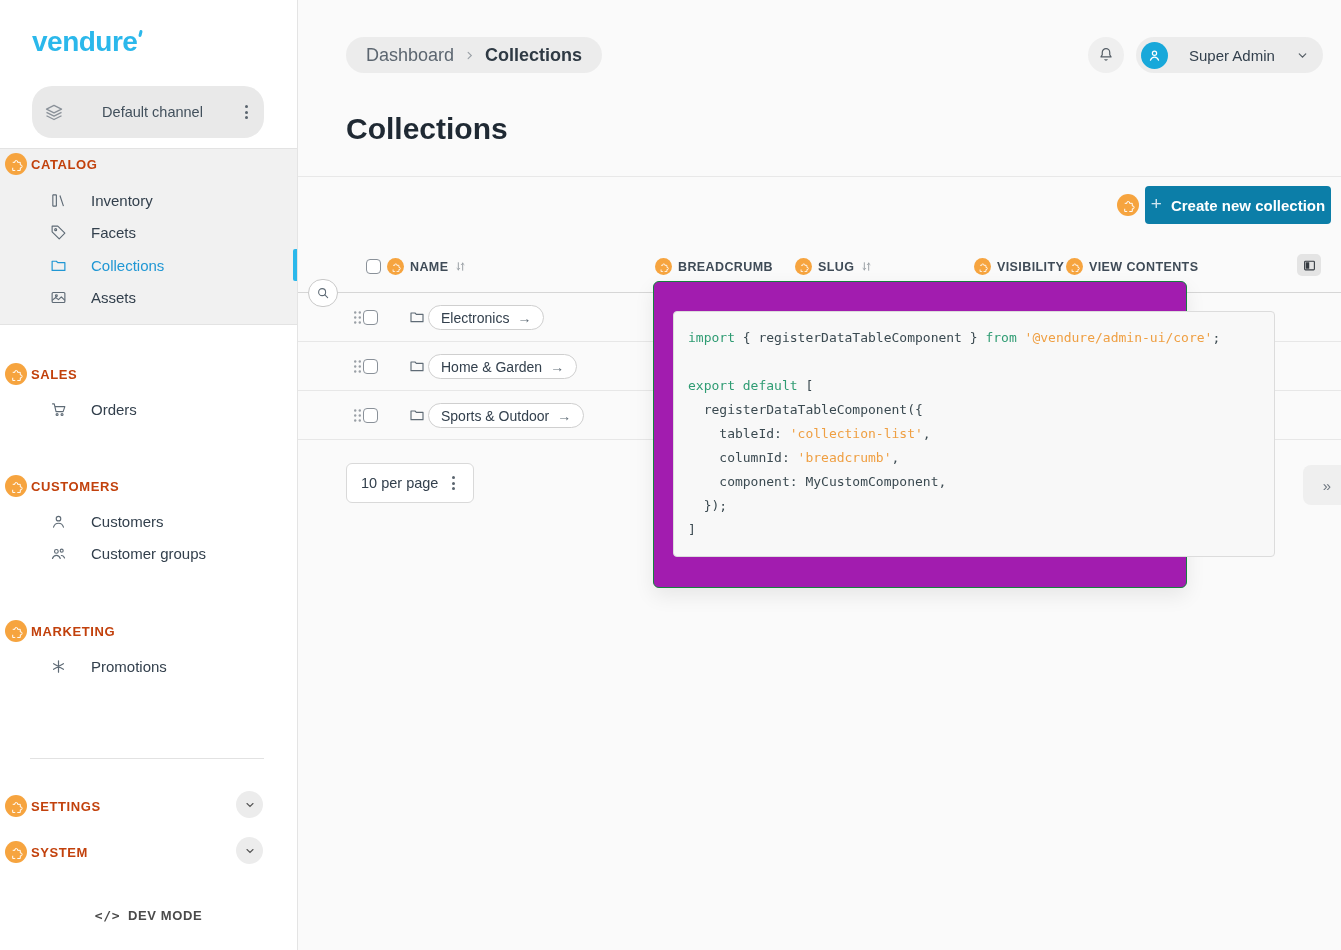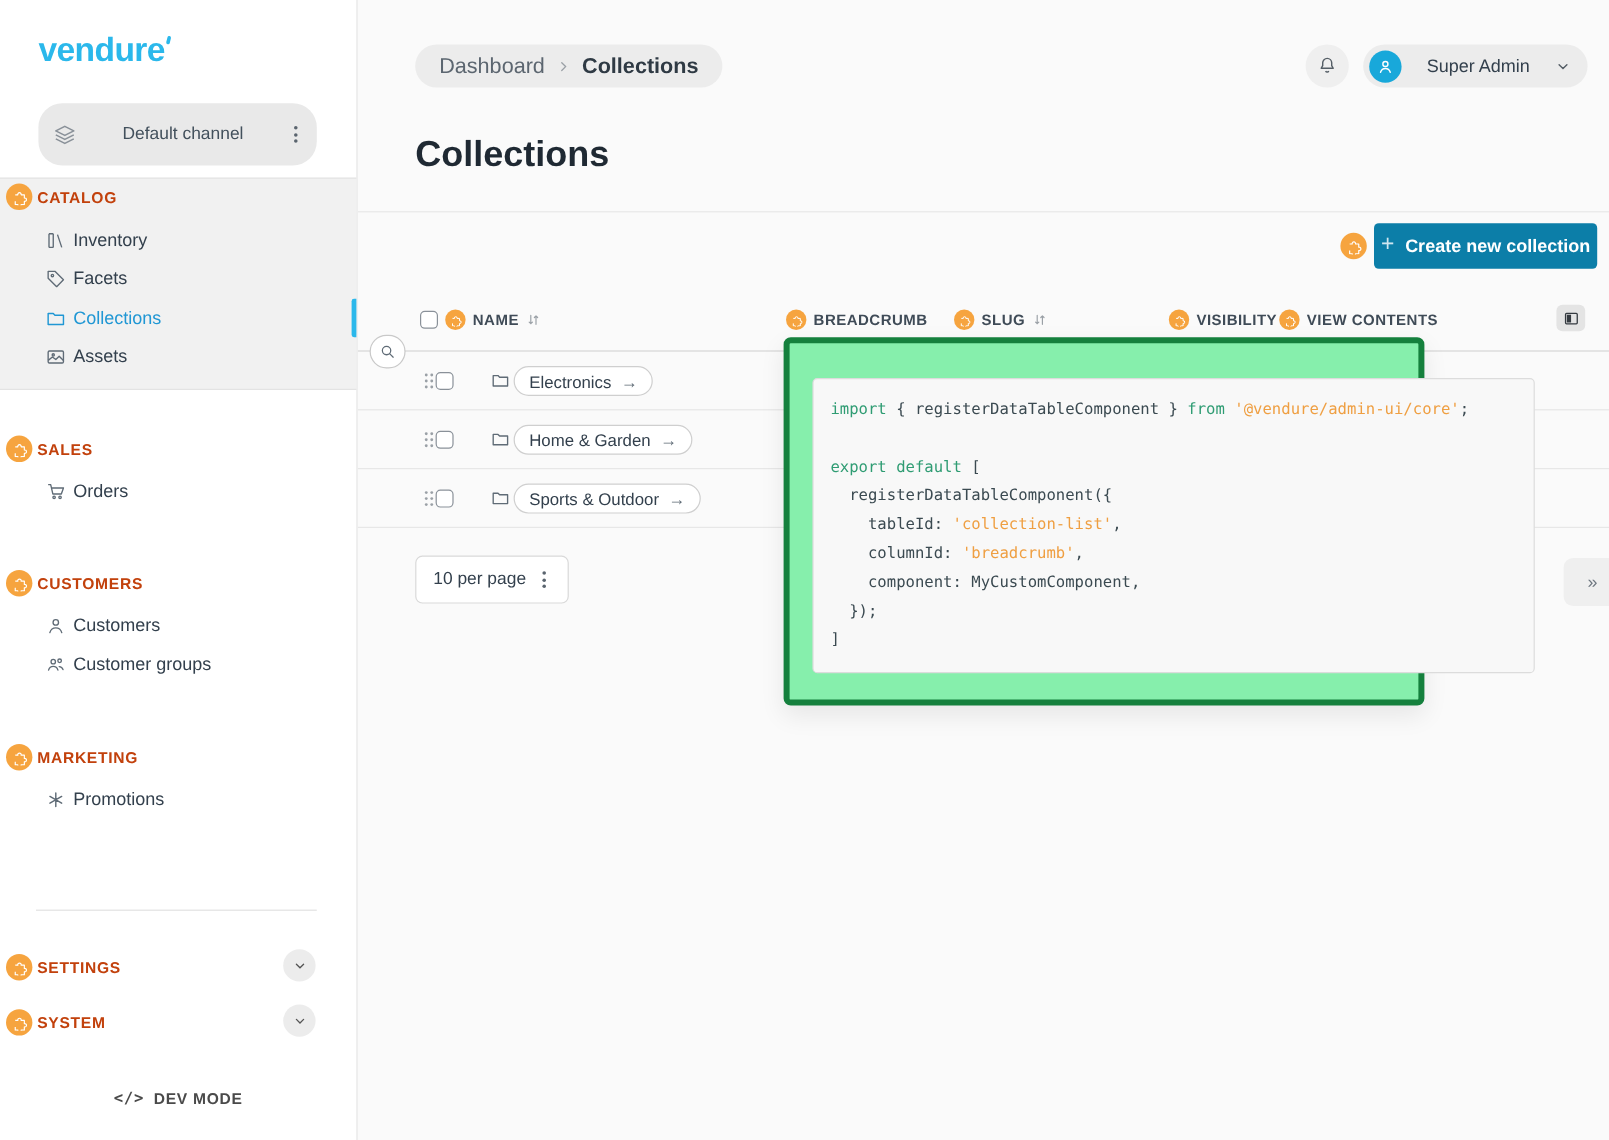--- a/index.html
+++ b/index.html
@@ -30,21 +30,21 @@
   .kebab{display:flex;flex-direction:column;gap:2.5px;align-items:center;padding:4px;}
   .kebab i{width:3px;height:3px;border-radius:50%;background:#5a646e;}
   .catalog-bg{position:absolute;left:0;top:148px;width:297px;height:177px;
     background:#f1f1f1;border-top:1px solid #e3e3e3;border-bottom:1px solid #e3e3e3;}
   .sec-head{position:absolute;left:0;display:flex;align-items:center;height:24px;}
   .sec-head .label{font-size:13px;font-weight:600;color:#c2410c;letter-spacing:.6px;
     margin-left:4px;}
   .badge{width:22px;height:22px;border-radius:50%;background:var(--orange);
     display:flex;align-items:center;justify-content:center;flex:none;}
   .badge.sm{width:17px;height:17px;}
-  .side-item{position:absolute;left:38px;display:flex;align-items:center;gap:6px;
+  .side-item{position:absolute;left:50px;display:flex;align-items:center;gap:24px;
     height:24px;cursor:pointer;font-size:15px;color:#33404d;}
   .side-item.active{color:var(--active-blue);}
   .active-bar{position:absolute;right:0;top:249px;width:4px;height:32px;
     background:var(--cyan);border-radius:2px 0 0 2px;}
   .side-divider{position:absolute;left:30px;right:33px;top:758px;height:1px;background:#e2e2e2;}
   .chev-btn{position:absolute;right:34px;width:27px;height:27px;border-radius:50%;
     background:#ececec;display:flex;align-items:center;justify-content:center;cursor:pointer;}
   .devmode{position:absolute;left:0;right:0;top:908px;display:flex;gap:8px;
     align-items:center;justify-content:center;color:#4a4a4a;font-size:13px;
     font-weight:600;letter-spacing:.6px;cursor:pointer;}
@@ -96,22 +96,22 @@
 
   
   .perpage{position:absolute;left:48px;top:463px;height:40px;background:#fff;
     border:1px solid #d9d9d9;border-radius:6px;display:flex;align-items:center;gap:10px;
     padding:0 14px;font-size:14.5px;color:#33404d;cursor:pointer;}
   .next-btn{position:absolute;left:1005px;top:465px;width:48px;height:40px;background:#efefef;
     border-radius:8px;display:flex;align-items:center;justify-content:center;
     color:#6e7780;font-size:15px;cursor:pointer;}
 
   
-  .popover{position:absolute;left:355px;top:281px;width:534px;height:307px;background:#86efac;
-    border:5px solid #15803d;border-radius:6px;z-index:10;
+  .popover{position:absolute;left:355px;top:281px;width:534px;height:307px;background:#a21caf;
+    border:1px solid #15803d;border-radius:6px;z-index:10;
     box-shadow:0 8px 20px rgba(0,0,0,.08);}
   .code-block{position:absolute;left:19px;top:29px;width:602px;height:246px;
     background:#f8f8f8;border:1px solid #dcdcdc;border-radius:4px;
     padding:14px 0 14px 14px;overflow:hidden;}
   .code-line{font-family:"DejaVu Sans Mono",monospace;font-size:13px;line-height:24px;
     white-space:pre;color:#3b4a51;}
   .tok-kw{color:#2f9c73;}
   .tok-str{color:#ef9f42;}
   .tok-plain{color:#3b4a51;}
 </style>
@@ -335,21 +335,21 @@
         <path d="M5 8h4a2.6 2.6 0 1 1 5 0h5v5a2.6 2.6 0 1 1 0 5v5h-5a2.6 2.6 0 1 1-5 0H5v-5"></path>
       </svg>
   </span>
   <button class="create-btn">
     <span class="plus">+</span>
     <span>Create new collection</span>
   </button>
 
   <div class="dtable">
     <div class="thead">
-      <div class="th" style="left:52px;text-align:center;">
+      <div class="th" style="left:68px;text-align:center;">
         <span class="checkbox"></span>
         <span class="badge sm">
             <svg width="10" height="10" viewBox="0 0 24 24" fill="none" stroke="#fff" stroke-width="2" stroke-linejoin="round">
               <path d="M5 8h4a2.6 2.6 0 1 1 5 0h5v5a2.6 2.6 0 1 1 0 5v5h-5a2.6 2.6 0 1 1-5 0H5v-5"></path>
             </svg>
           </span>
         <span class="cap">NAME</span>
         <span>
             <svg width="13" height="13" viewBox="0 0 24 24" fill="none" stroke="#9aa0a6" stroke-width="1.8" stroke-linecap="round">
               <path d="M8 5v13M8 18l-2.5-2.5M8 18l2.5-2.5"></path>

